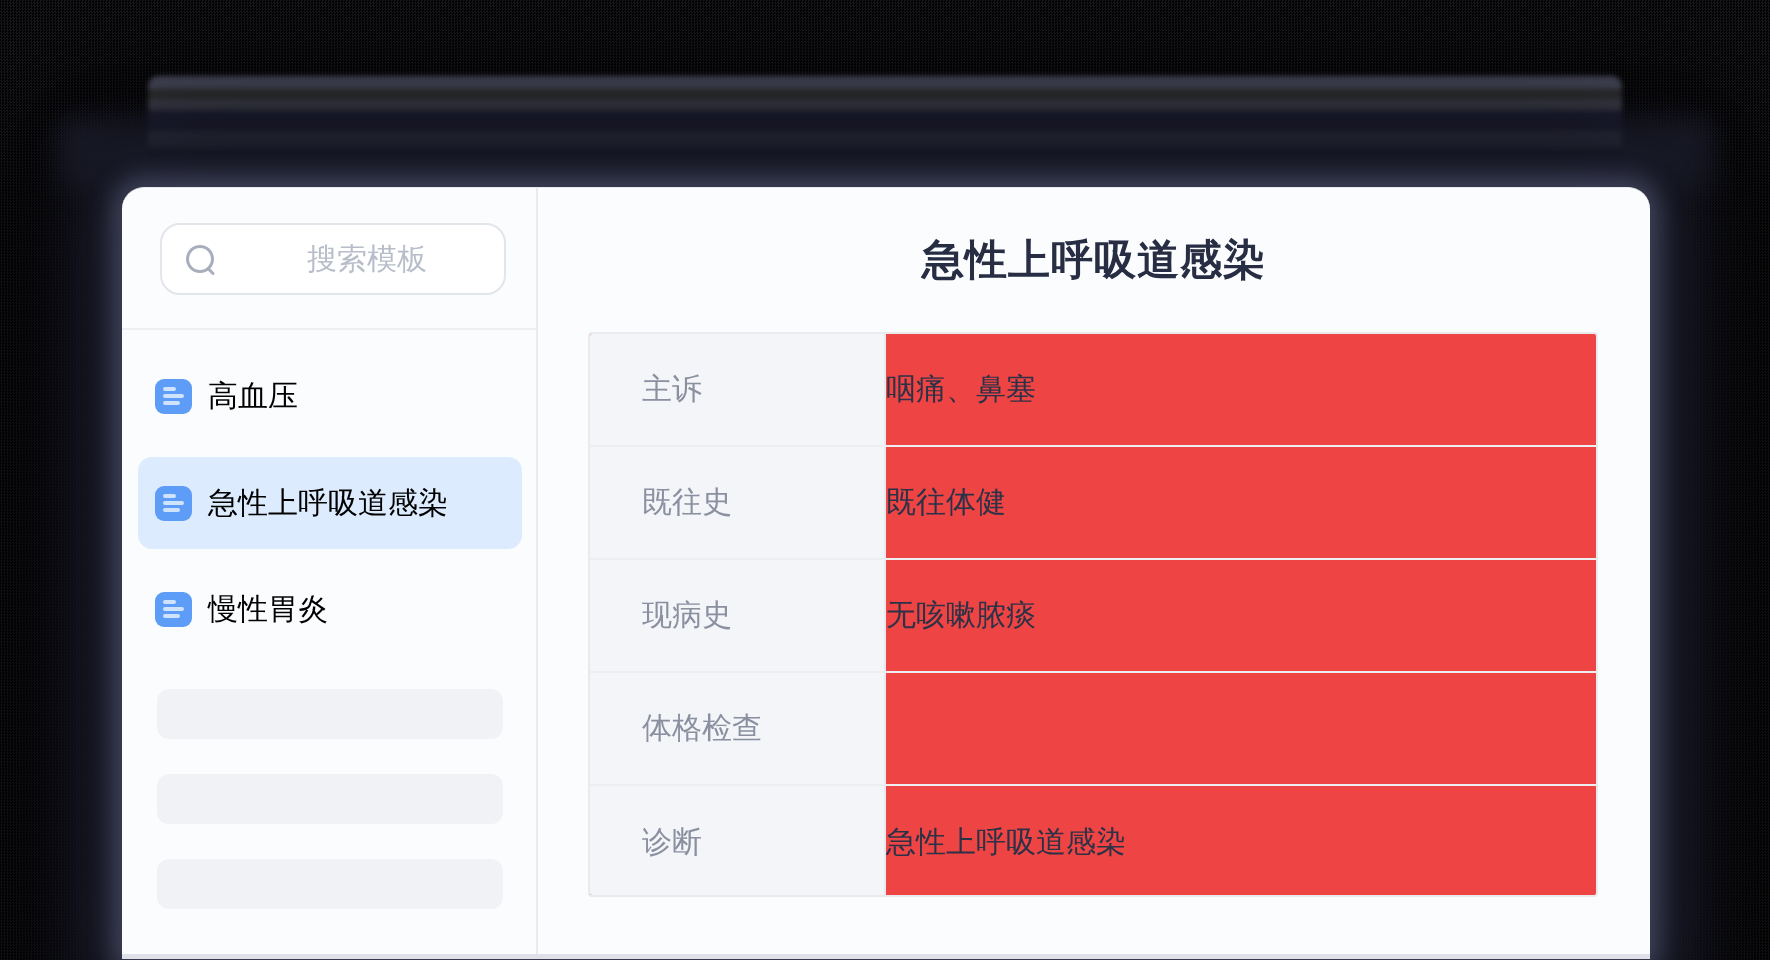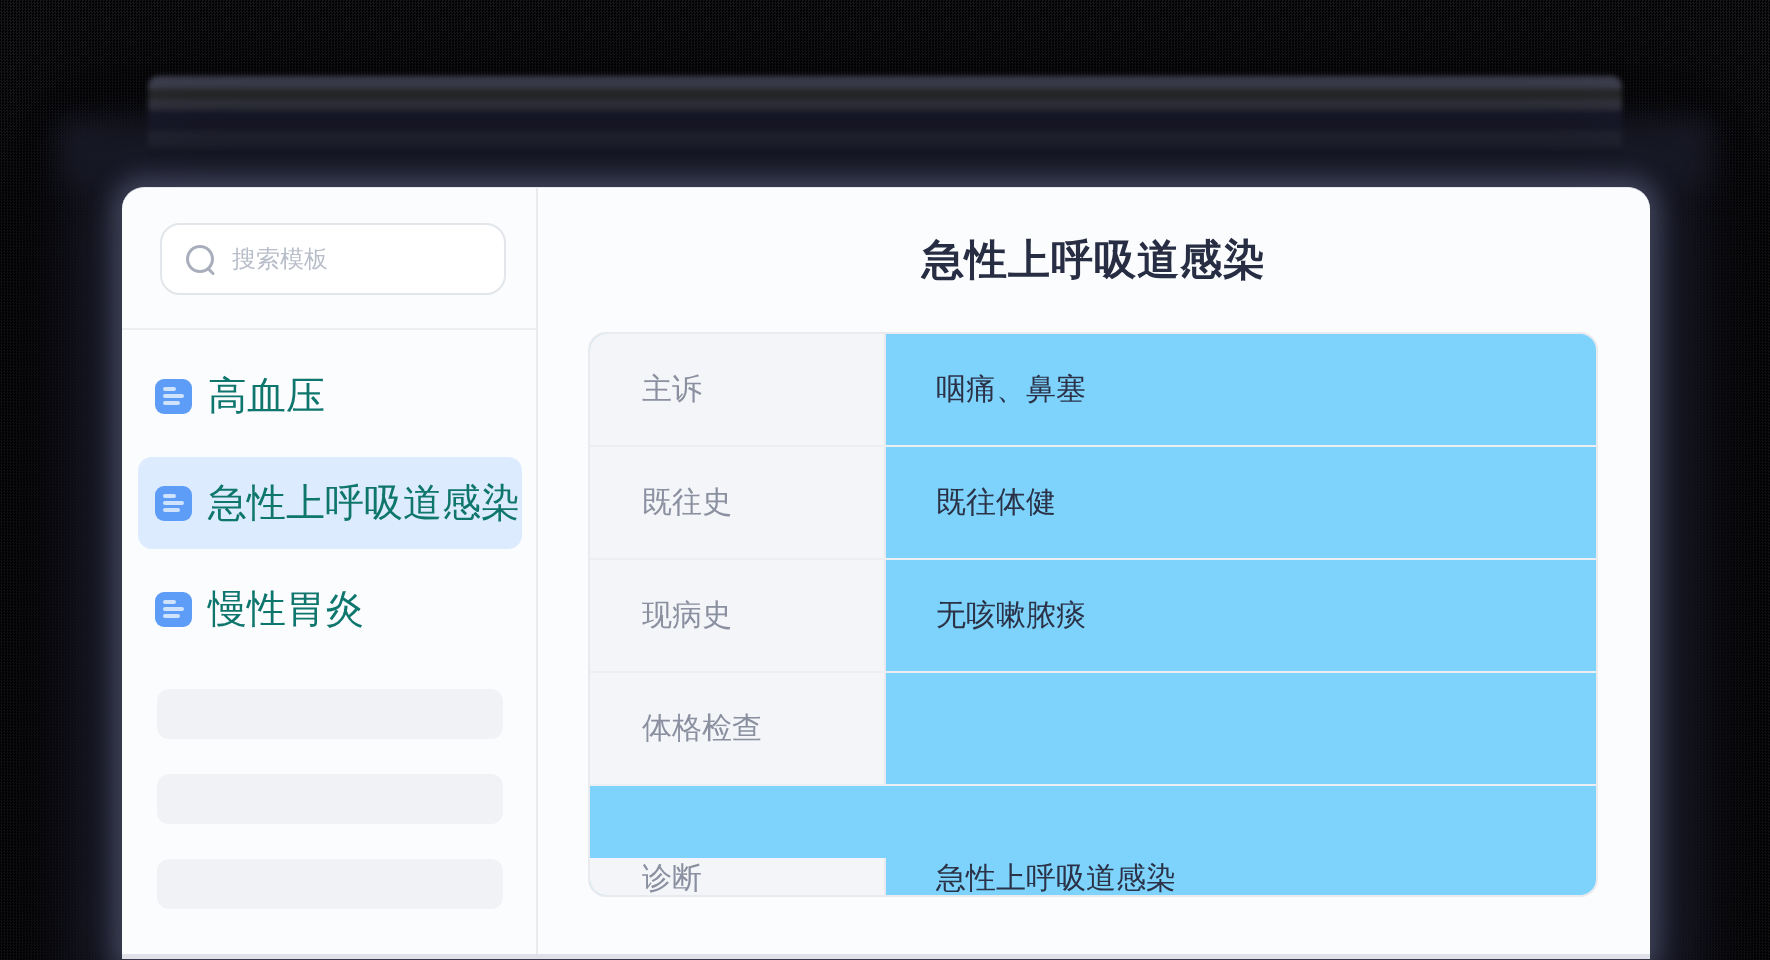--- a/index.html
+++ b/index.html
@@ -32,49 +32,49 @@
 
   
   .sidebar{position:absolute;left:0;top:0;width:416px;height:100%;
     border-right:2px solid #e8eaee;box-sizing:border-box;}
   .search{position:absolute;left:38px;top:35px;width:346px;height:72px;box-sizing:border-box;
     border:2px solid #e2e5ea;border-radius:20px;background:#fff;
     display:flex;align-items:center;gap:16px;padding:0 0 0 24px;}
   .mag{width:22px;height:22px;border:3px solid #a8aebb;border-radius:50%;position:relative;flex:none;}
   .mag::after{content:"";position:absolute;width:3px;height:10px;background:#a8aebb;
     left:20px;top:18px;transform:rotate(-45deg);border-radius:2px;}
-  .search input{border:none;outline:none;flex:1;font-size:24px;color:#2b3247;background:transparent;
-    font-family:inherit;min-width:0;}
+  .search input{border:none;outline:none;flex:1;font-size:30px;color:#2b3247;background:transparent;
+    font-family:inherit;min-width:0;text-align:center;}
   .search input::placeholder{color:#b8bec9;}
   .sep{position:absolute;left:0;top:140px;width:100%;height:2px;background:#edeef2;}
 
   .side-item{position:absolute;left:16px;width:384px;height:92px;border-radius:14px;
     display:flex;align-items:center;gap:16px;padding-left:17px;box-sizing:border-box;cursor:pointer;}
   .side-item.sel{background:#dcebfd;}
   .doc-ico{width:37px;height:35px;border-radius:9px;background:#5d9cf7;position:relative;flex:none;}
   .doc-ico i{position:absolute;left:8px;height:4px;border-radius:2px;background:#cfe3fd;display:block;}
   .doc-ico i:nth-child(1){top:8px;width:13px;}
   .doc-ico i:nth-child(2){top:15px;width:21px;}
   .doc-ico i:nth-child(3){top:22px;width:17px;}
-  .side-item span.lbl{font-size:39px;color:#0f766e;white-space:nowrap;}
+  .side-item span.lbl{font-size:30px;color:#000000;white-space:nowrap;}
 
   .skel{position:absolute;left:35px;width:346px;height:50px;border-radius:12px;background:#f1f2f5;}
 
   
   .main{position:absolute;left:416px;top:0;width:1112px;height:100%;}
   .title{position:absolute;left:0;top:44px;width:100%;text-align:center;
     font-size:42px;font-weight:bold;color:#272e43;letter-spacing:1px;}
   .rec{position:absolute;left:50px;top:144px;width:1010px;height:565px;box-sizing:border-box;
-    border:2px solid #e9eaee;border-radius:18px;background:#7dd3fc;overflow:hidden;}
+    border:2px solid #e9eaee;border-radius:4px;background:#ef4444;overflow:hidden;}
   .row{display:flex;height:113px;box-sizing:border-box;border-bottom:2px solid #eceef2;}
-  .row:last-child{border-bottom:none;align-items:flex-end;}
+  .row:last-child{border-bottom:none;}
   .cell-l{width:296px;flex:none;background:#f4f5f8;border-right:2px solid #e9eaee;
     display:flex;align-items:center;padding-left:52px;box-sizing:border-box;
     font-size:30px;color:#8a90a0;}
-  .cell-v{flex:1;display:flex;align-items:center;padding-left:50px;box-sizing:border-box;
+  .cell-v{flex:1;display:flex;align-items:center;box-sizing:border-box;
     font-size:30px;color:#2b3247;}
 </style>
 </head>
 <body>
 
 <div class="noise"></div>
 <div class="bands2"></div>
 <div class="bands"></div>
 
 <div class="card">

